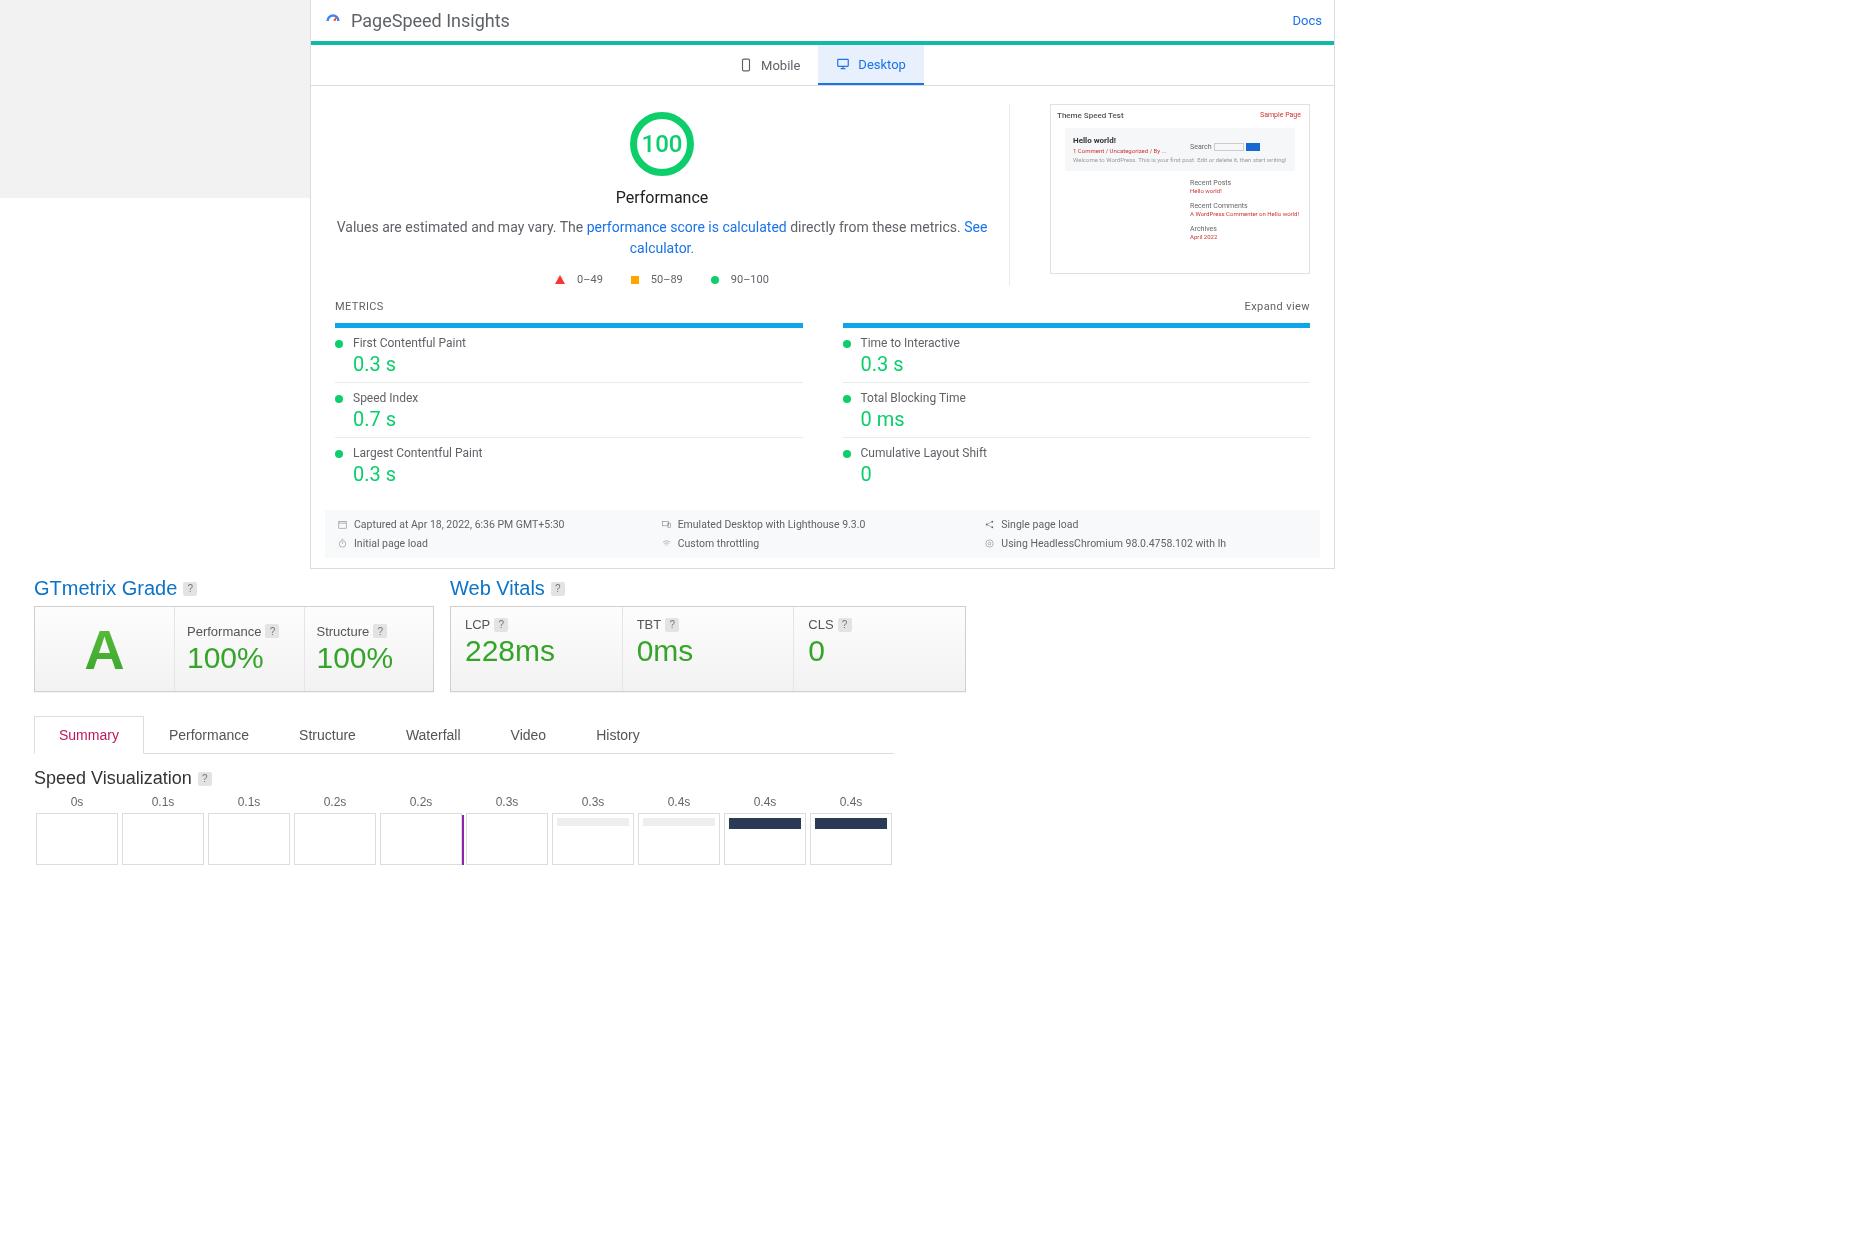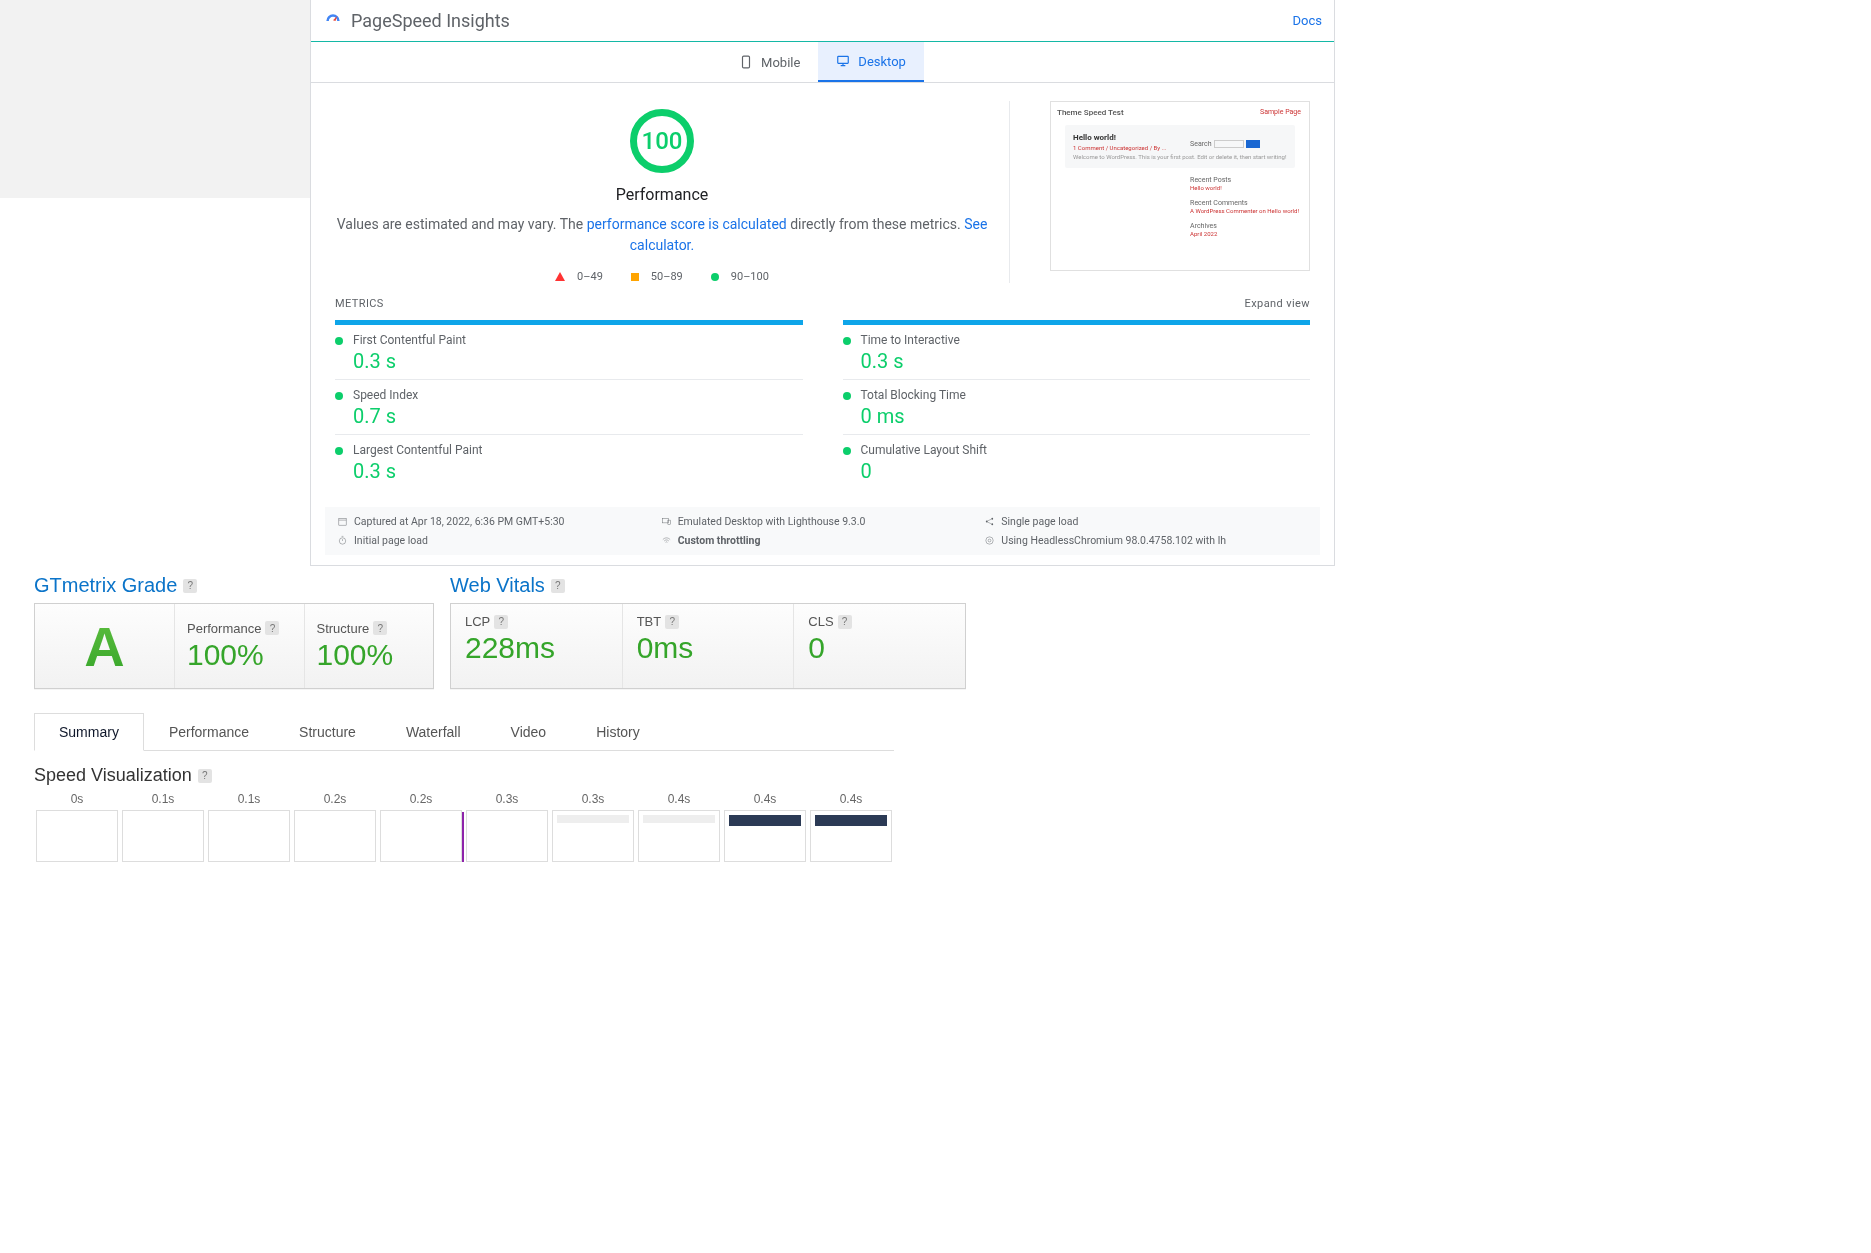--- a/index.html
+++ b/index.html
@@ -1,20 +1,20 @@
 <!DOCTYPE html>
 <html><head>
 <meta charset="utf-8">
 <style>
 * { box-sizing: border-box; margin: 0; padding: 0; }
 body { font-family: Roboto, Arial, sans-serif; background: #fff; color: #202124; font-size: 14px; }
 
 
 .psi-wrap { margin-left: 310px; width: 1025px; border: 1px solid #dadce0; border-top: none; }
-.psi-head { display: flex; align-items: center; padding: 10px 12px; border-bottom: 1px solid #14b8a6; }
+.psi-head { display: flex; align-items: center; padding: 10px 12px; border-bottom: 4px solid #14b8a6; }
 .psi-logo { width: 20px; height: 20px; margin-right: 8px; display: inline-flex; align-items: center; justify-content: center; }
 .psi-title { color: #5f6368; font-size: 18px; font-weight: 400; }
 .psi-docs { margin-left: auto; color: #1a73e8; font-size: 13px; cursor: pointer; }
 .psi-tabs { display: flex; justify-content: center; border-bottom: 1px solid #dadce0; }
 .psi-tab { display: flex; align-items: center; gap: 8px; padding: 10px 18px; color: #5f6368; font-size: 13px; cursor: pointer; }
 .psi-tab.active { background: #e8f0fe; color: #1a73e8; border-bottom: 2px solid #1a73e8; }
 .psi-tab svg { width: 14px; height: 18px; }
 
 .psi-body { display: flex; padding: 18px 24px 0; gap: 40px; }
 .gauge-col { flex: 1; text-align: center; border-right: 1px solid #e8eaed; padding-right: 20px; }
@@ -69,21 +69,21 @@
 .gt-grade .cell:last-child{border-right:none;}
 .big-a { font-size: 56px; font-weight: 600; background: linear-gradient(#5fbf3f,#35a52a); -webkit-background-clip: text; background-clip: text; color: transparent; }
 .gt-lbl { font-size: 13px; color: #555; display: flex; align-items: center; gap: 4px; }
 .gt-val { font-size: 30px; color: #35a52a; font-weight: 400; margin-top: 2px; }
 .gt-vitals { width: 516px; }
 .gt-vitals .cell { flex: 1; border-right: 1px solid #e5e5e5; flex-direction: column; align-items: flex-start; padding: 10px 14px; display: flex; }
 .gt-vitals .cell:last-child { border-right: none; }
 
 .gt-tabs { display: flex; margin-top: 24px; border-bottom: 1px solid #ddd; }
 .gt-tab { padding: 10px 24px; font-size: 14px; color: #555; cursor: pointer; border: 1px solid transparent; border-bottom: none; }
-.gt-tab.active { color: #0f172a; border-color: #ddd; background: #fff; border-bottom: 1px solid #fff; margin-bottom: -1px; }
+.gt-tab.active { color: #be185d; border-color: #ddd; background: #fff; border-bottom: 1px solid #fff; margin-bottom: -1px; }
 
 .sv-title { font-size: 18px; color: #333; margin-top: 14px; display: flex; align-items: center; gap: 6px; }
 .sv-strip { display: flex; margin-top: 6px; position: relative; }
 .sv-frame { width: 86px; text-align: center; }
 .sv-frame .t { font-size: 12px; color: #666; margin-bottom: 4px; }
 .sv-frame .fimg { width: 82px; height: 52px; border: 1px solid #ddd; margin: 0 auto; background: #fff; position: relative; }
 .sv-frame .fimg.filled::before { content: ""; position: absolute; inset: 4px; background: linear-gradient(#eee 0, #eee 18%, #fff 18%, #fff 100%); }
 .sv-frame .fimg.dark::before { content:""; position:absolute; inset:4px; background: linear-gradient(#2b3a55 0,#2b3a55 26%,#fff 26%); }
 .sv-bar { position:absolute; top:20px; bottom:-2px; width:2px; }
 .b-blue{ background:#1ca7d8; left:2px;}
@@ -244,21 +244,21 @@
         <svg viewBox="0 0 24 24">
           <circle cx="12" cy="13" r="7" fill="none" stroke="#5f6368"></circle>
           <path d="M12 13V9M10 3h4" stroke="#5f6368"></path>
         </svg>
         <b style="font-weight:400">Initial page load</b>
       </span>
     <span>
         <svg viewBox="0 0 24 24">
           <path d="M4 10c5-5 11-5 16 0M7 13c3-3 7-3 10 0M10 16c1.3-1.3 2.7-1.3 4 0" fill="none" stroke="#5f6368"></path>
         </svg>
-        <b style="font-weight:700">Custom throttling</b>
+        <b style="font-weight:400">Custom throttling</b>
       </span>
     <span>
         <svg viewBox="0 0 24 24">
           <circle cx="12" cy="12" r="8" fill="none" stroke="#5f6368"></circle>
           <circle cx="12" cy="12" r="3" fill="none" stroke="#5f6368"></circle>
         </svg>
         <b style="font-weight:400">Using HeadlessChromium 98.0.4758.102 with lh</b>
       </span>
   </div>
 </div>

